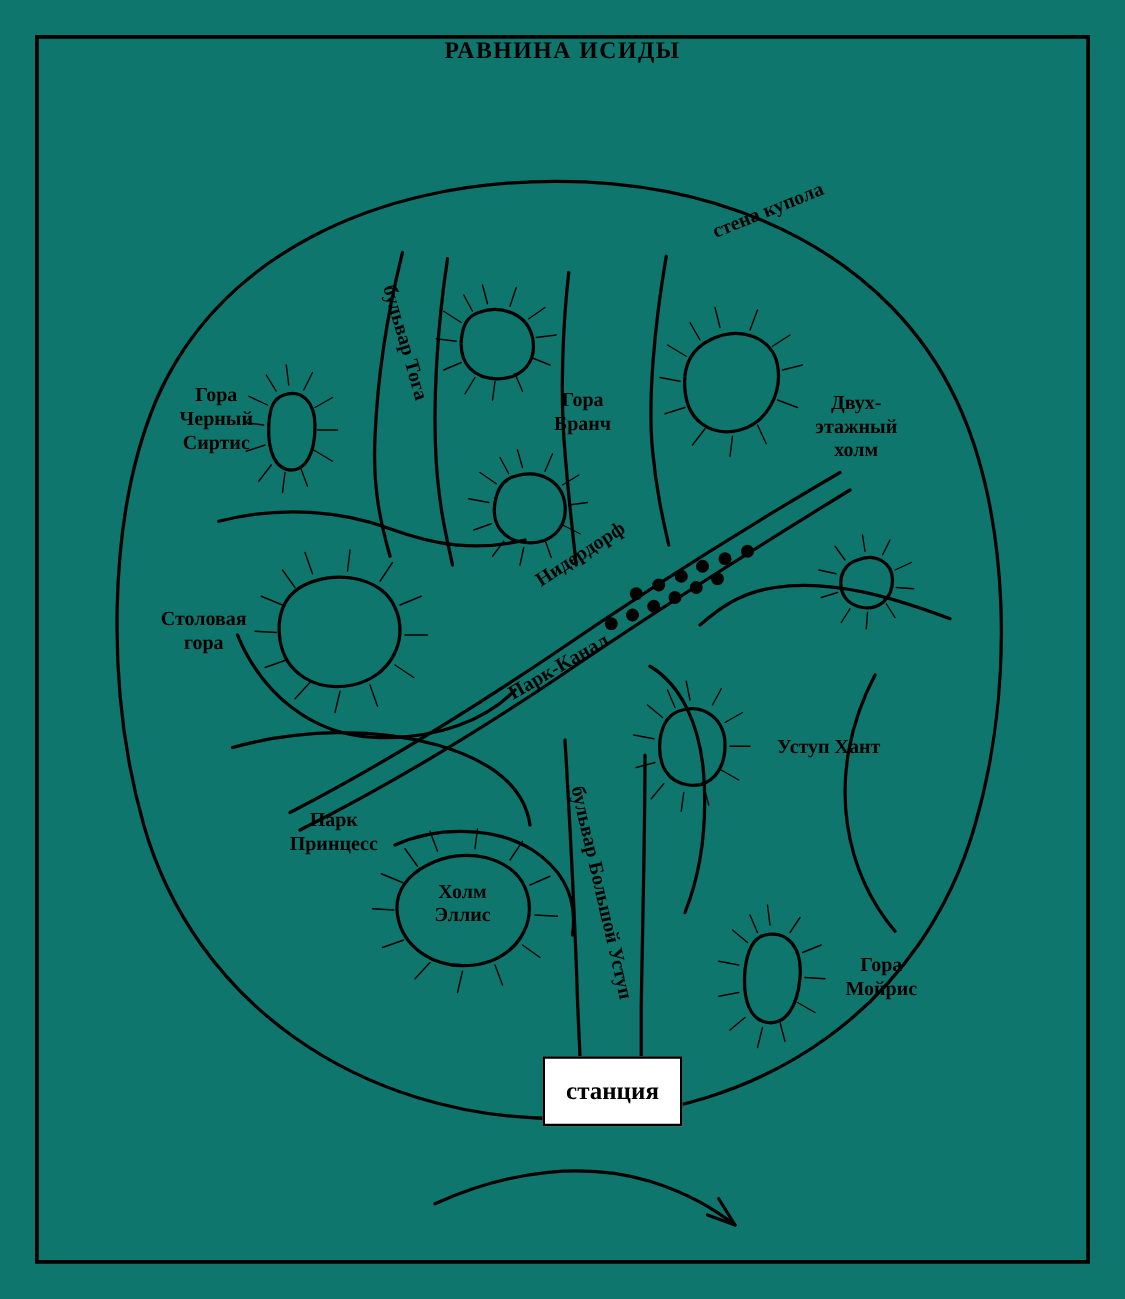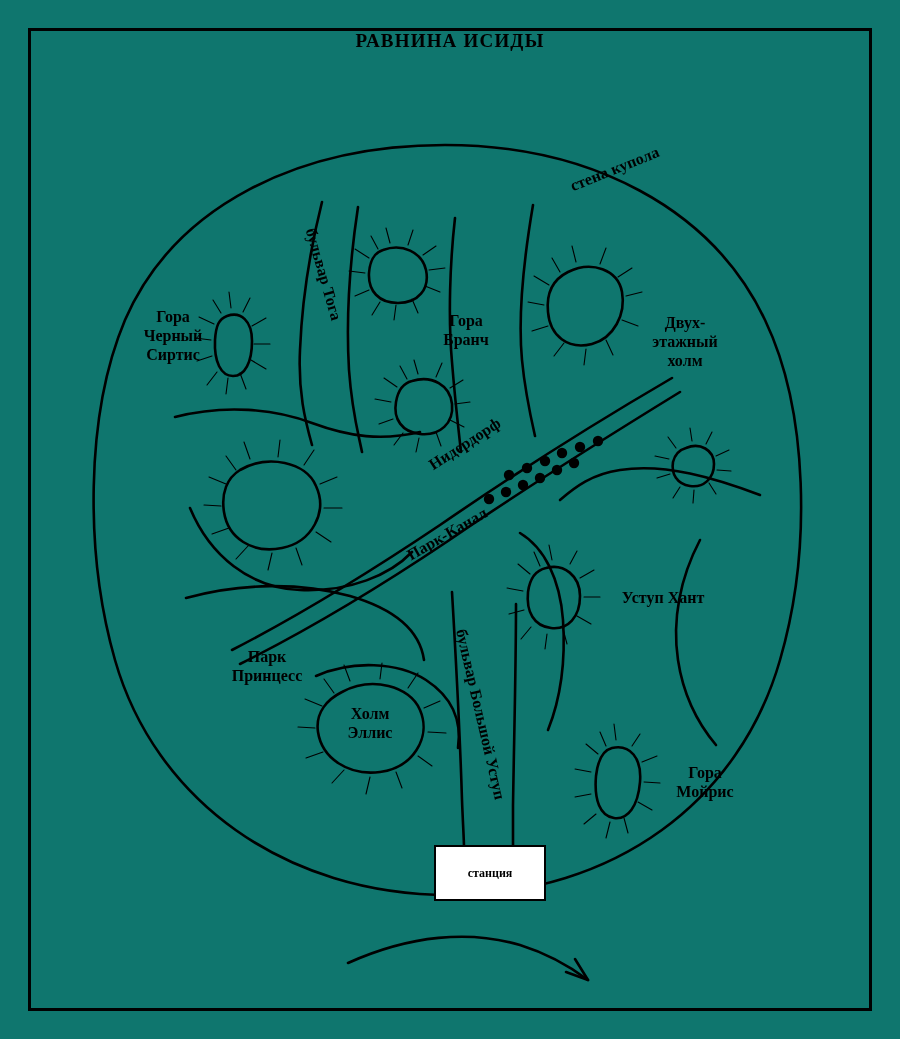--- a/index.html
+++ b/index.html
@@ -64,21 +64,21 @@
     top: 845px;
     width: 108px;
     height: 52px;
     border: 2px solid #000000;
     background: #ffffff;
     display: flex;
     align-items: center;
     justify-content: center;
     font-family: "Liberation Serif", serif;
     font-weight: bold;
-    font-size: 12px;
+    font-size: 20px;
     color: #000000;
   }
 </style>
 </head>
 <body>
 
 <div id="page">
 
   <div id="map-frame"></div>
 
@@ -205,20 +205,22 @@
   <div class="lbl" style="left:118px; top:308px; width:110px;">Гора
 Черный
 Сиртис</div>
   <div class="lbl rot" style="left:258px; top:265px; width:130px; transform:rotate(74deg);">бульвар Тога</div>
   <div class="lbl" style="left:420px; top:312px; width:92px;">Гора
 Бранч</div>
   <div class="lbl" style="left:630px; top:274px; width:110px;margin-top:40px;">Двух-
 этажный
 холм</div>
   <div class="lbl rot" style="left:405px; top:435px; width:120px; transform:rotate(-33deg);">Нидердорф</div>
+  <div class="lbl" style="left:108px; top:487px; width:110px;">Столовая
+гора</div>
   <div class="lbl rot" style="left:385px; top:525px; width:125px; transform:rotate(-30deg);">Парк-Канал</div>
   <div class="lbl" style="left:608px; top:589px; width:110px;">Уступ Хант</div>
   <div class="lbl" style="left:212px; top:648px; width:110px;font-family:Liberation Serif, serif;">Парк
 Принцесс</div>
   <div class="lbl" style="left:325px; top:705px; width:90px;">Холм
 Эллис</div>
   <div class="lbl rot" style="left:370px; top:705px; width:220px; transform:rotate(77deg);">бульвар Большой Уступ</div>
   <div class="lbl" style="left:655px; top:764px; width:100px;">Гора
 Мойрис</div>
 

